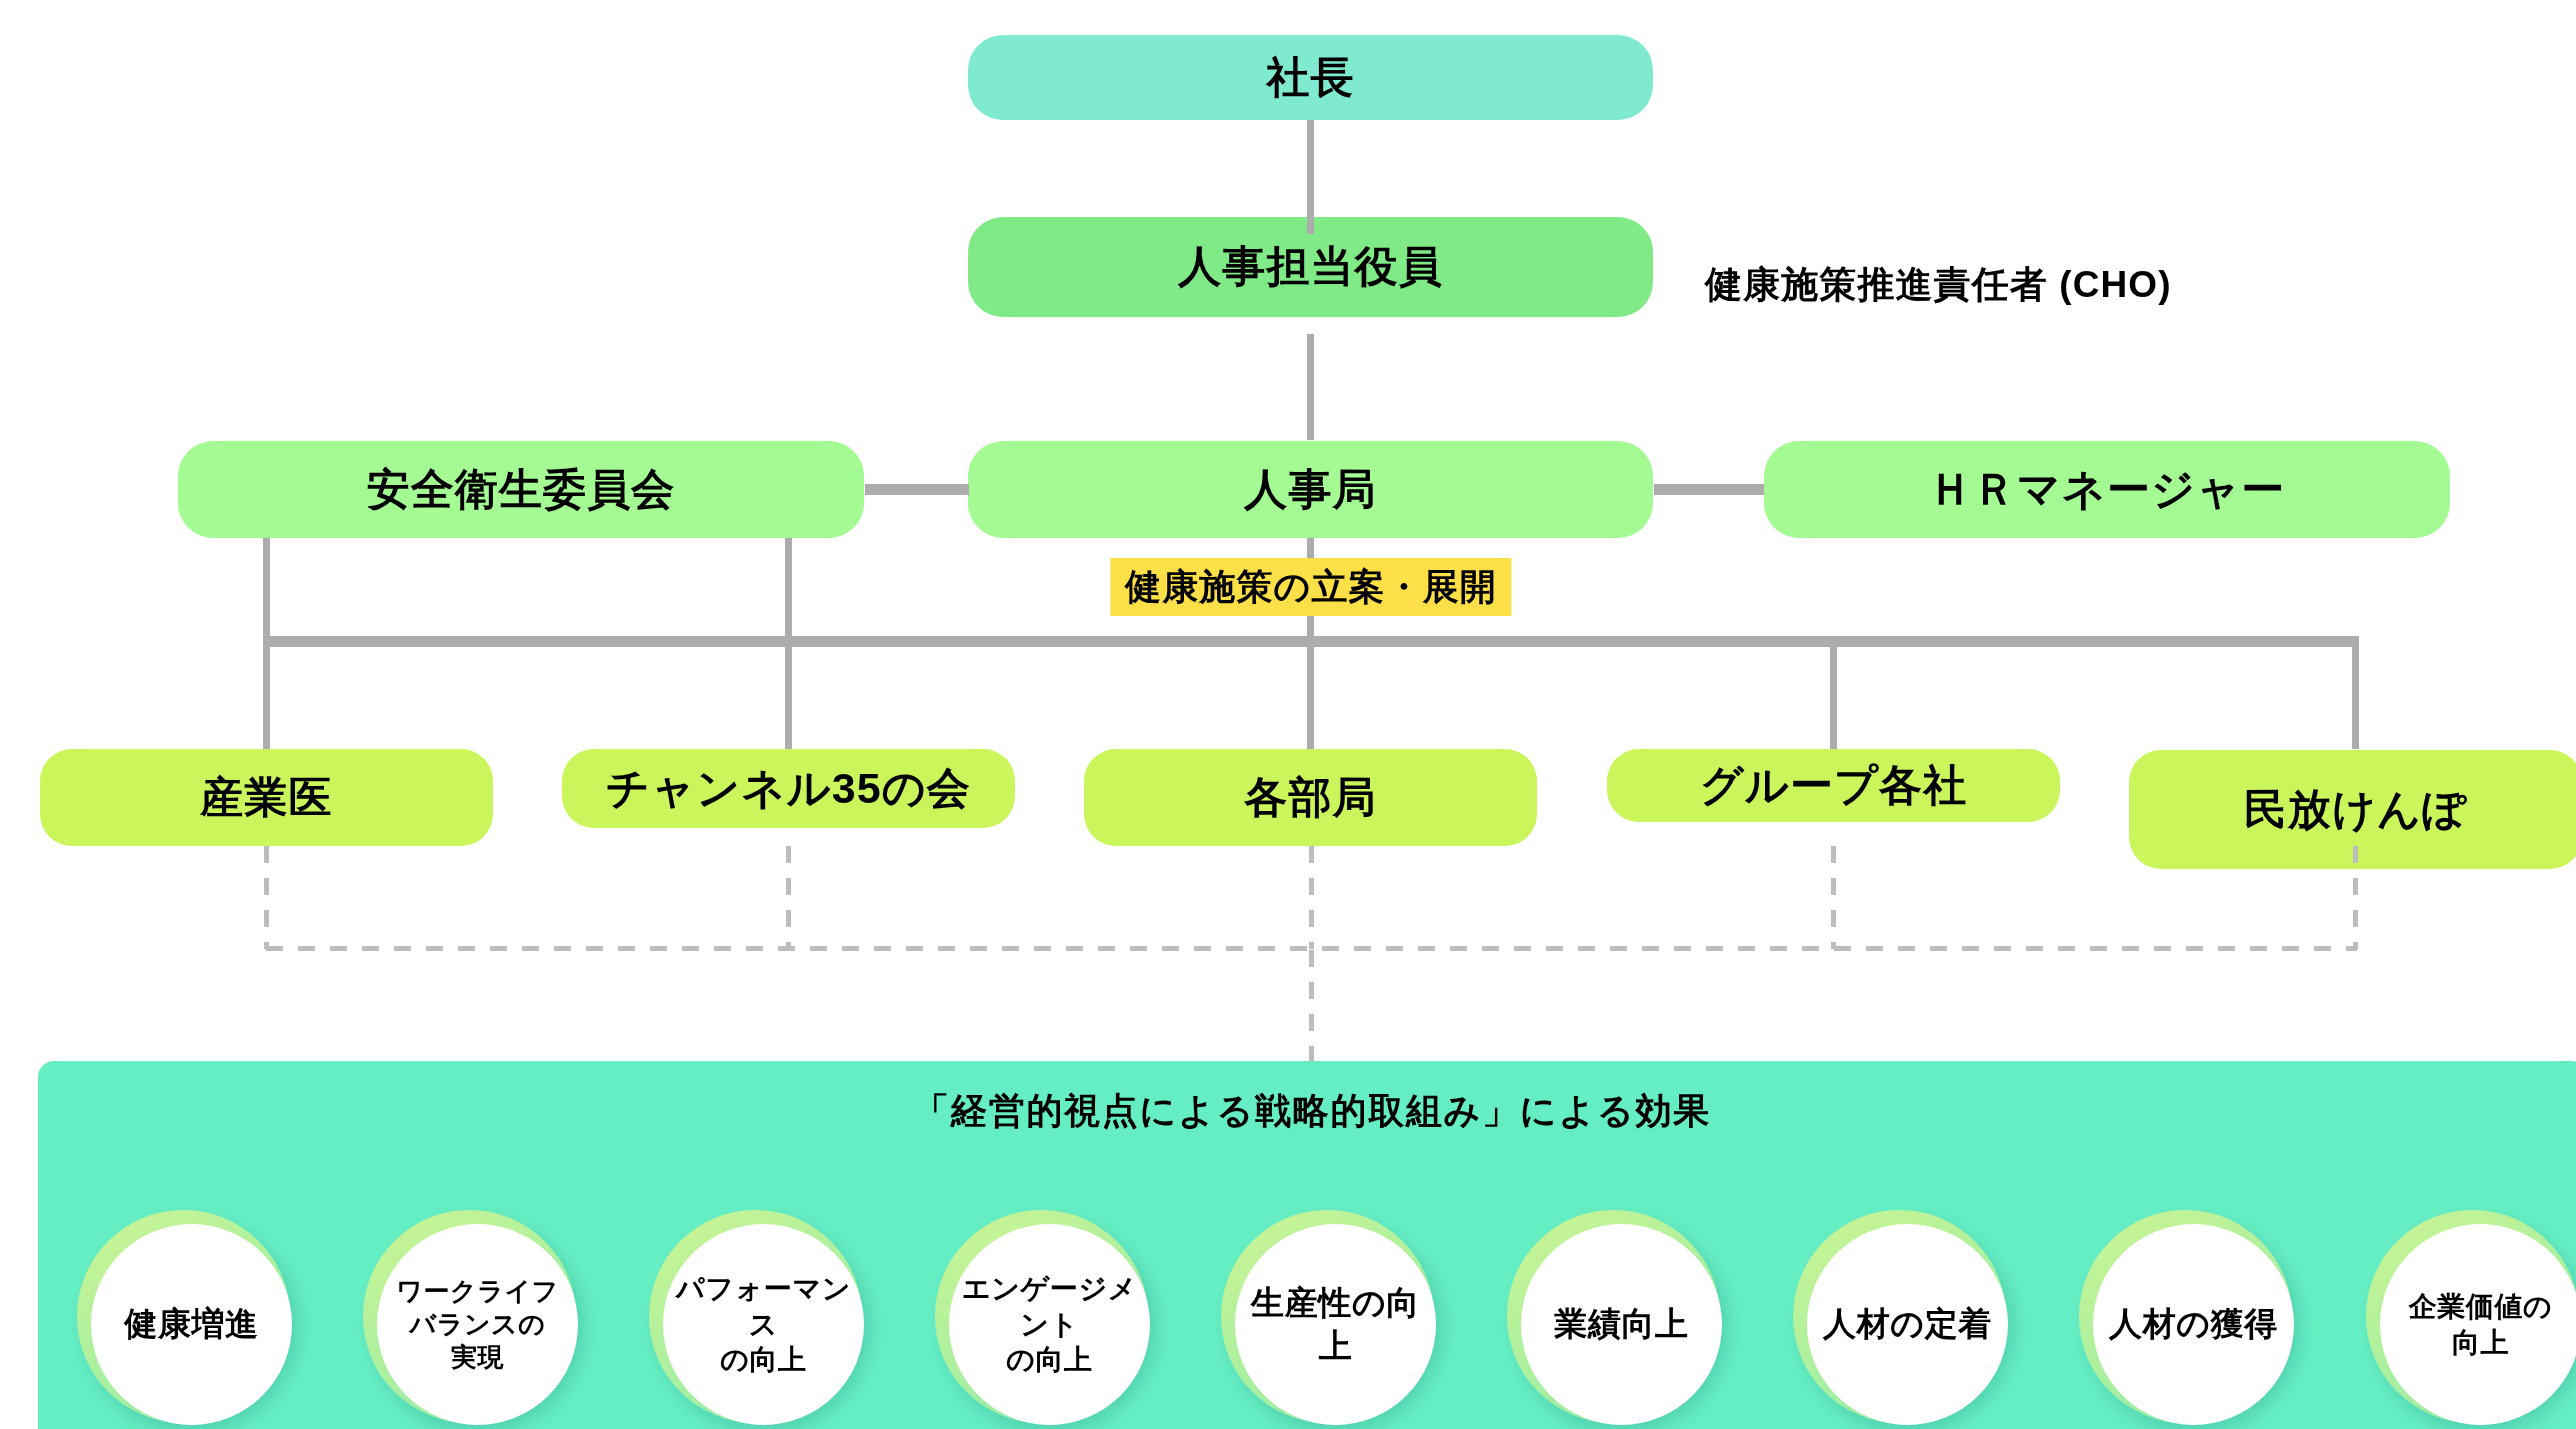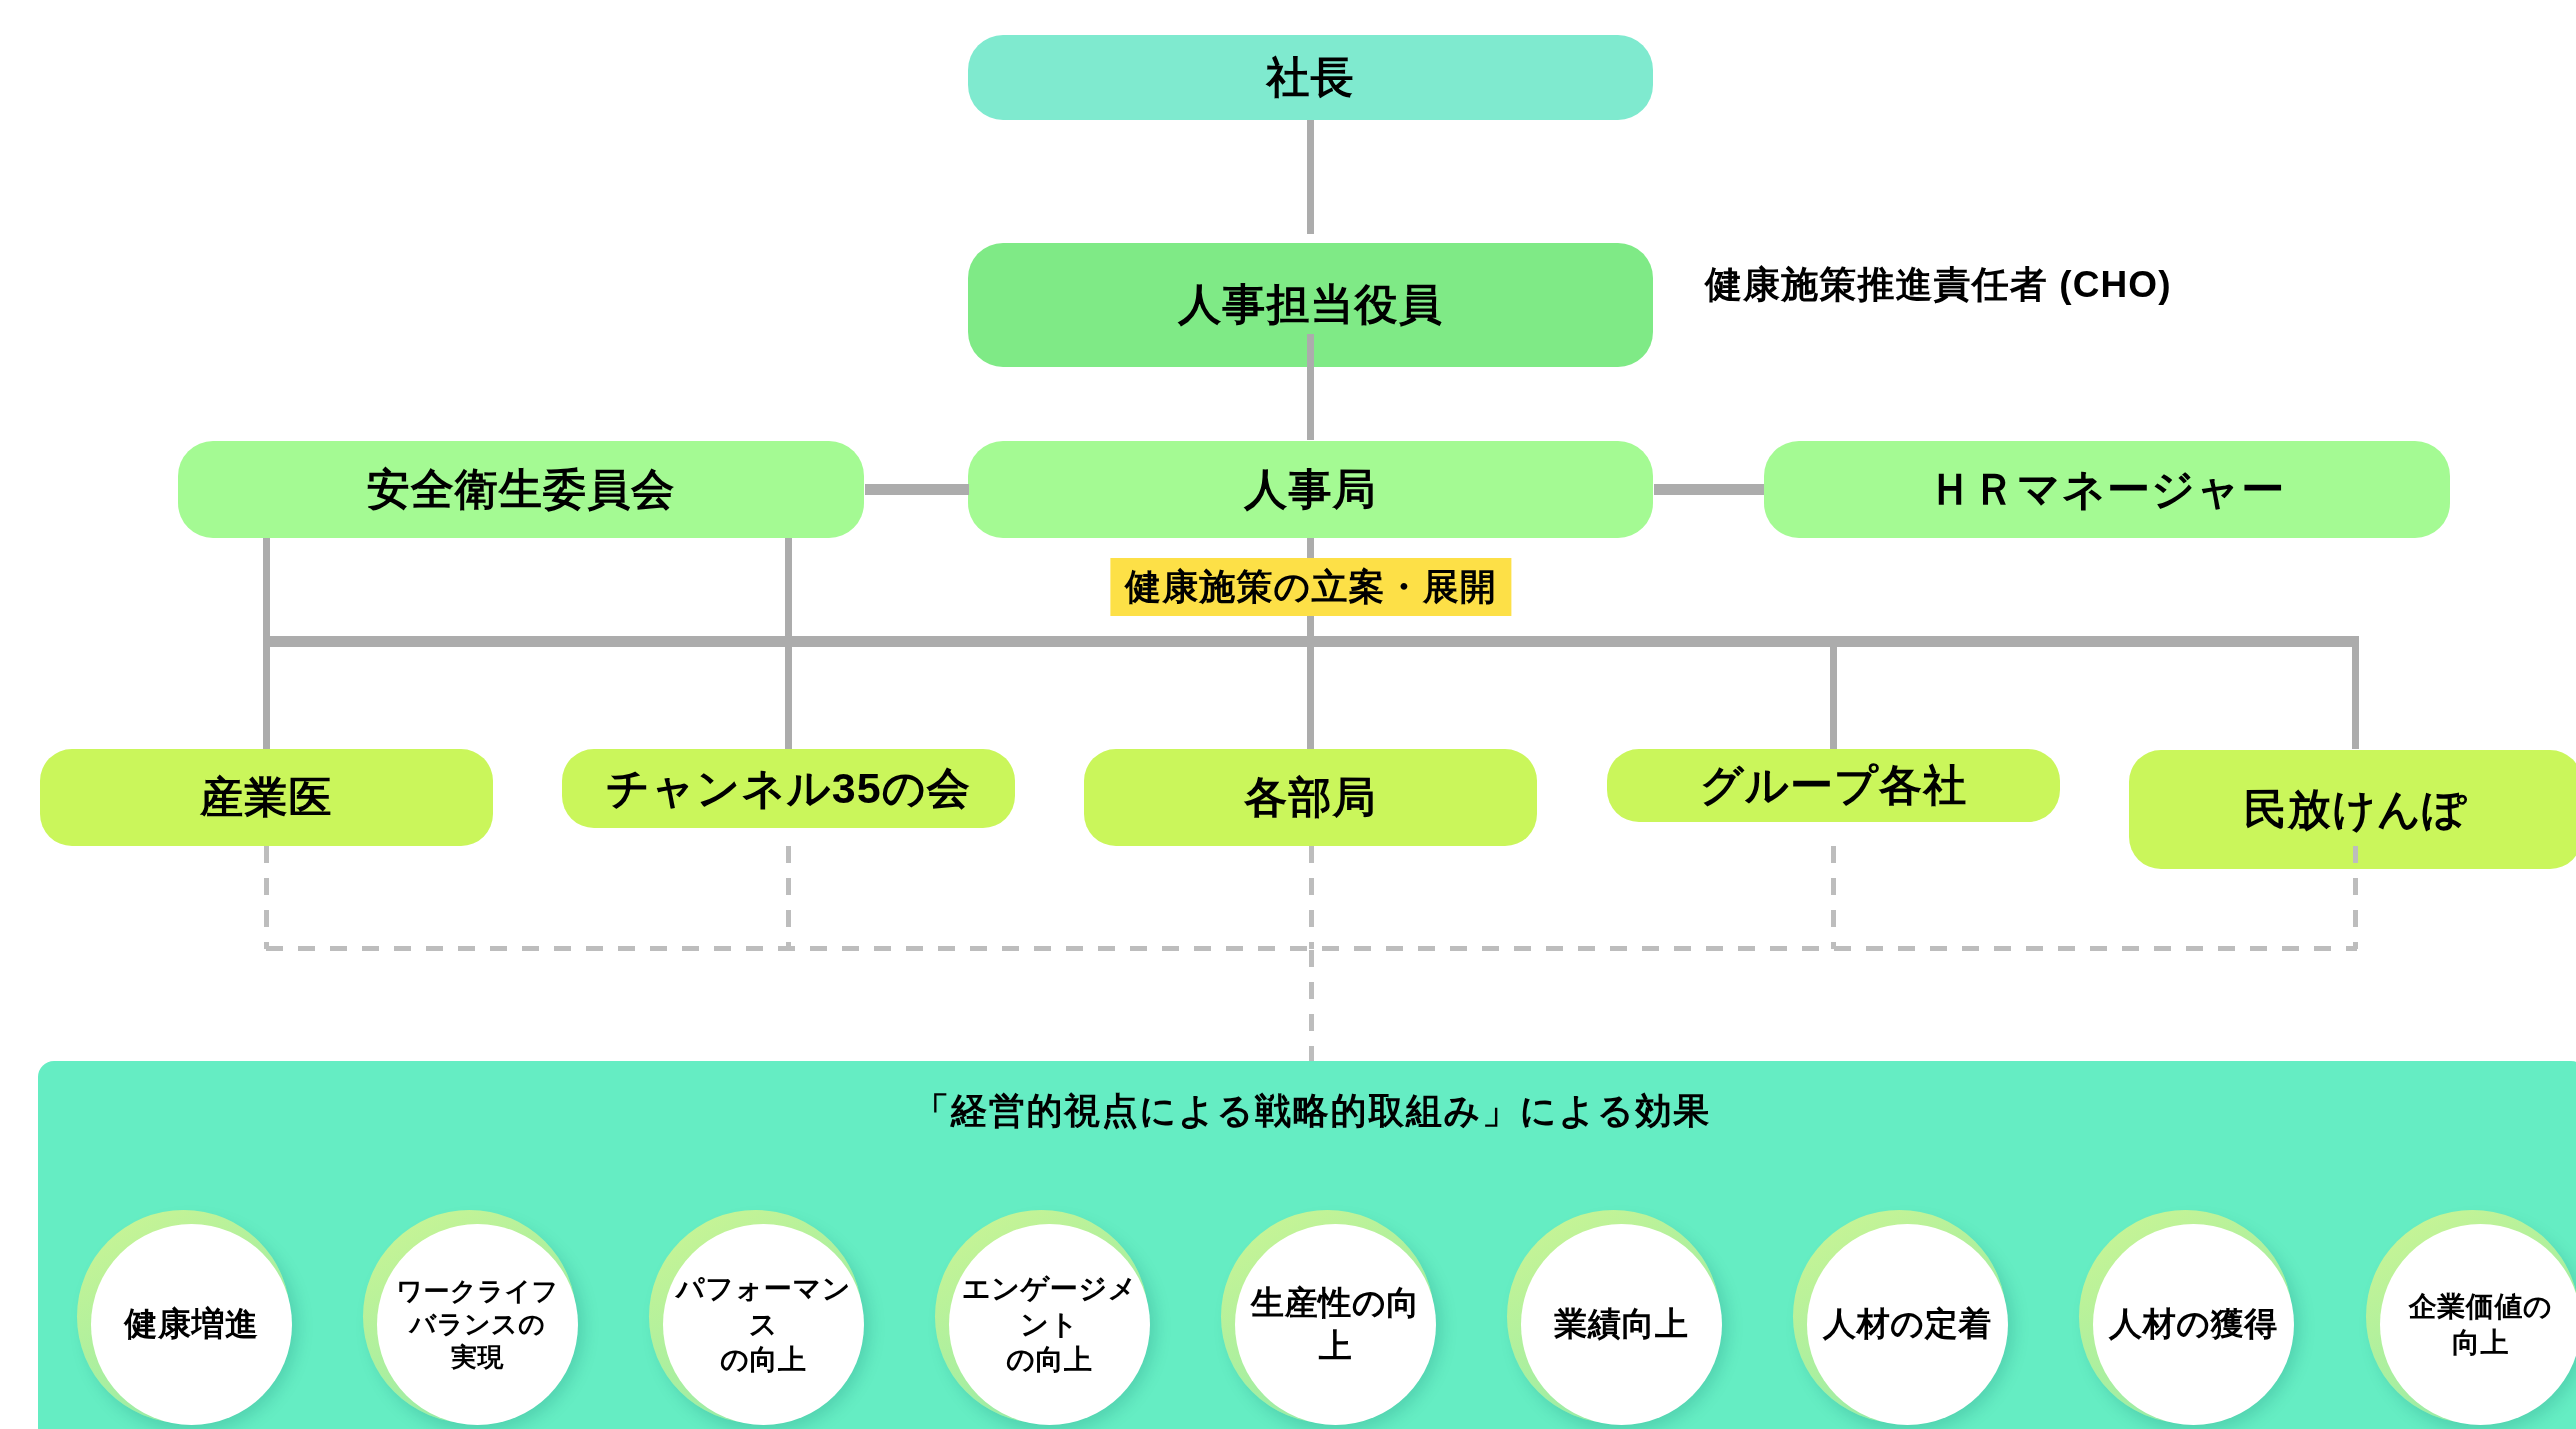--- a/index.html
+++ b/index.html
@@ -88,21 +88,21 @@
 <div class="dash-v" style="left:240px;top:822px;height:103px"></div>
 <div class="dash-v" style="left:762px;top:822px;height:103px"></div>
 <div class="dash-v" style="left:1285px;top:822px;height:103px"></div>
 <div class="dash-v" style="left:1807px;top:822px;height:103px"></div>
 <div class="dash-v" style="left:2329px;top:822px;height:103px"></div>
 <div class="dash-h" style="left:242px;top:922px;width:2091px"></div>
 <div class="dash-v" style="left:1285px;top:926px;height:111px"></div>
 
 <div class="box lv1" style="left:944px;top:11.3px;width:685px;height:85px">社長</div>
 
-<div class="box lv2" style="left:944px;top:219px;width:685px;height:124px">人事担当役員</div>
+<div class="box lv2" style="left:944px;top:193px;width:685px;height:100px">人事担当役員</div>
 <div class="note" style="left:1681px;top:211px;height:100px">健康施策推進責任者 (CHO)</div>
 
 <div class="box lv3" style="left:154px;top:417px;width:686px;height:97px">安全衛生委員会</div>
 <div class="box lv3" style="left:944px;top:417px;width:685px;height:97px">人事局</div>
 <div class="box lv3" style="left:1740px;top:417px;width:686px;height:97px">ＨＲマネージャー</div>
 
 <div class="note note-planning">健康施策の立案・展開</div>
 
 <div class="box lv4" style="left:16px;top:725px;width:453px;height:97px">産業医</div>
 <div class="box lv4" style="left:538px;top:725px;width:453px;height:79px">チャンネル35の会</div>

